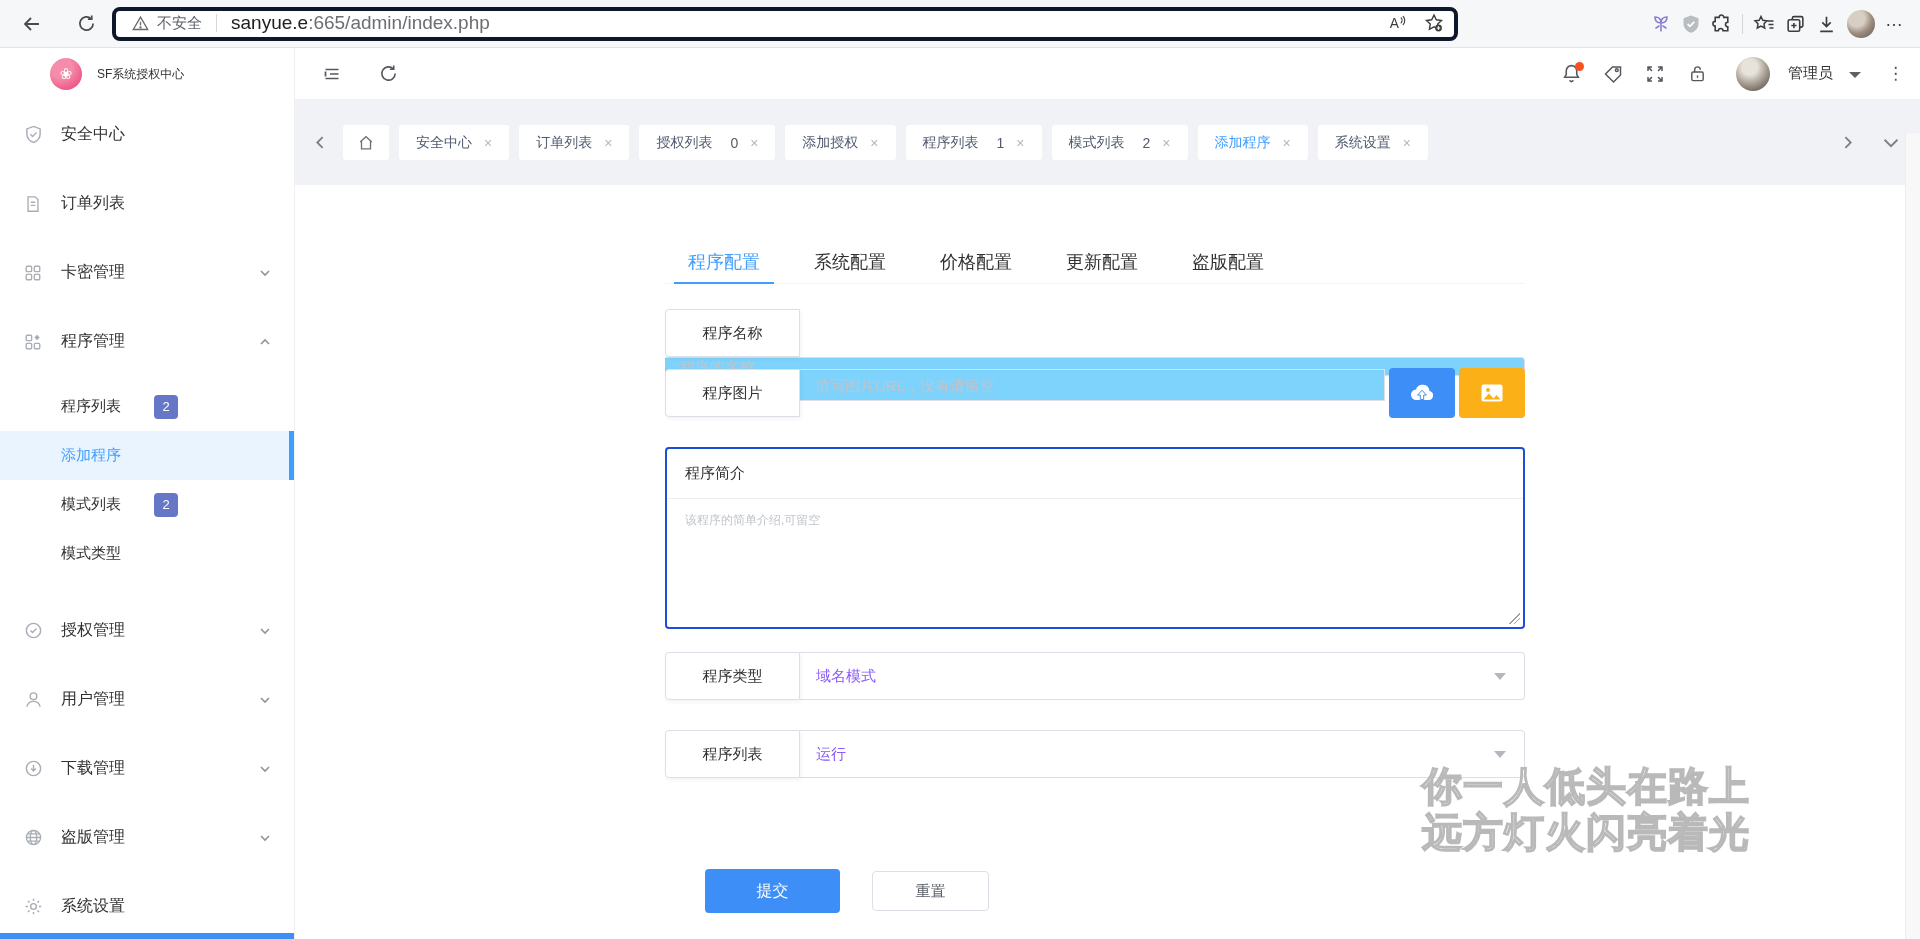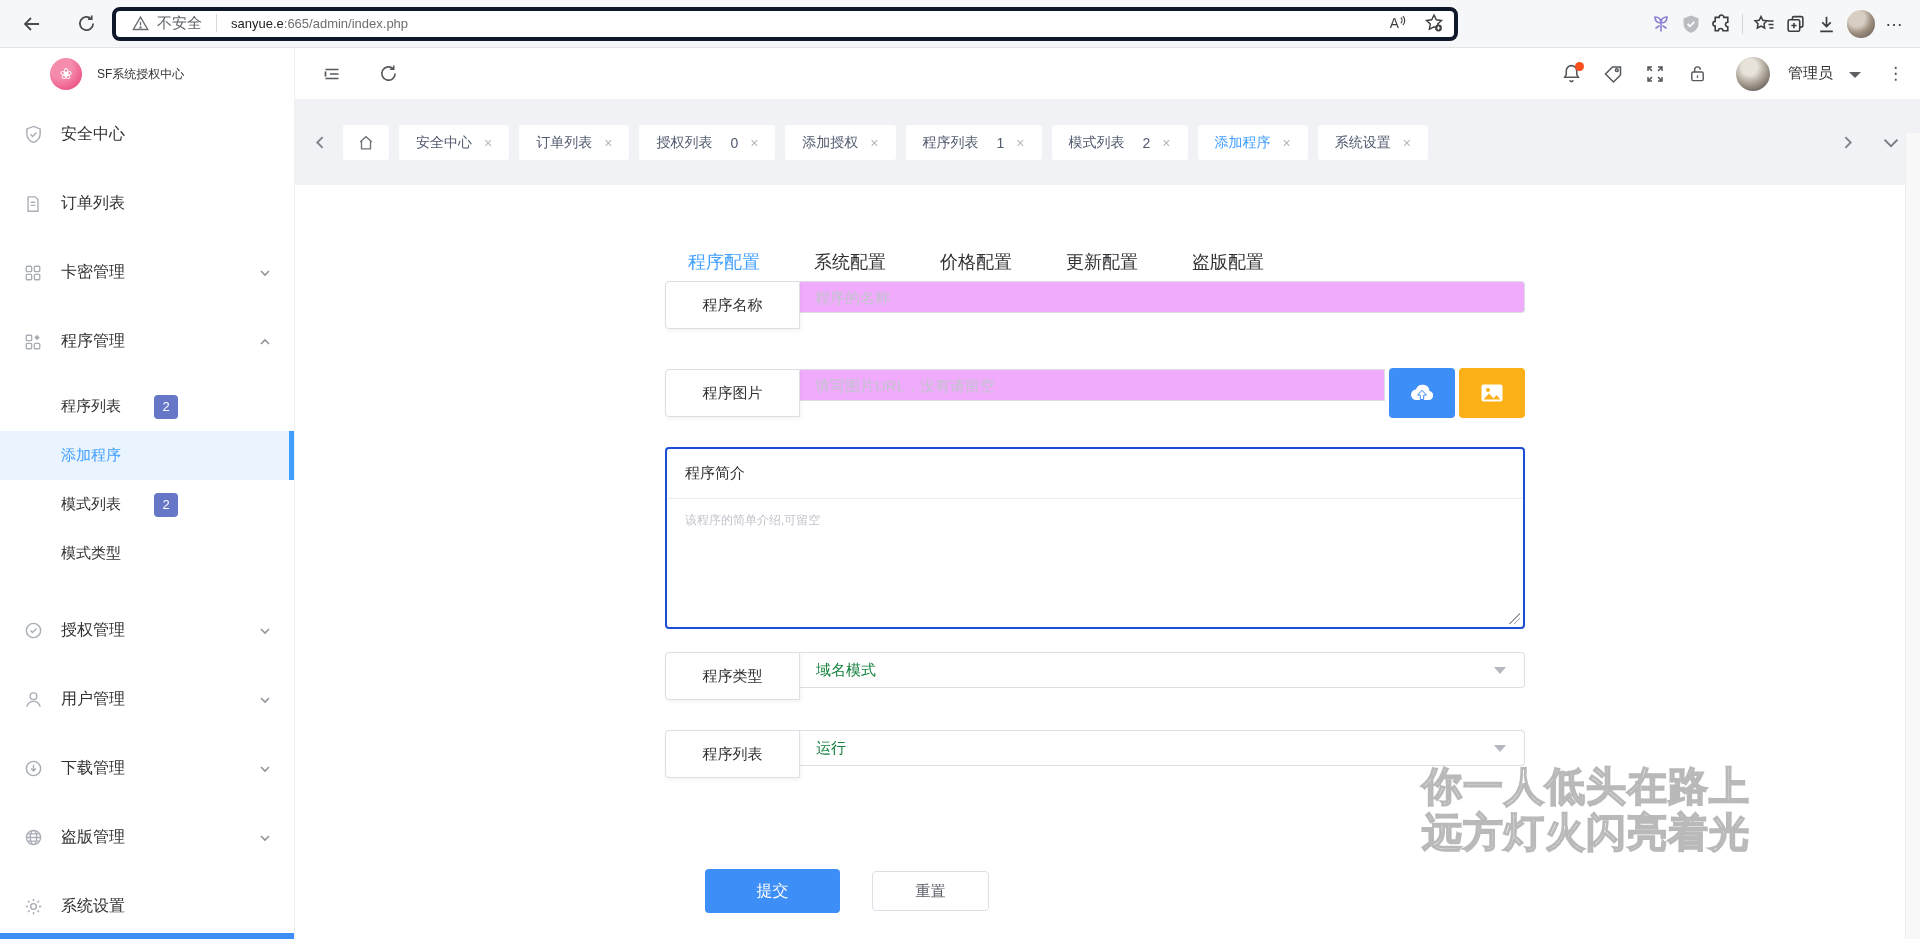--- a/index.html
+++ b/index.html
@@ -11,21 +11,21 @@
   .browser-bar { position:relative; height:48px; background:#f6f7f8;
     border-bottom:1px solid #e2e3e5; display:flex; align-items:center; }
   .bicon { width:36px; height:36px; display:flex; align-items:center; justify-content:center;
     color:#4a4b4d; flex:0 0 auto; }
   .bicon.back { margin-left:14px; }
   .url-pill { position:absolute; left:112px; top:7px; width:1346px; height:34px; background:#fff;
     border:4px solid #0f172a; border-radius:8px; display:flex; align-items:center; padding:0 10px 2px 16px; }
   .warn-ico { color:#6a6d70; margin-right:8px; }
   .sec-label { font-size:15px; color:#5f6368; }
   .pill-sep { width:1px; height:18px; background:#d7d8da; margin:0 14px; }
-  .url-text { font-size:13px; color:#202124;text-align:center; }
+  .url-text { font-size:19px; color:#202124;text-align:center; }
   .url-text .dim { color:#6b6e72; }
   .pill-right { margin-left:auto; display:flex; align-items:center; gap:14px; color:#3c3d3f; }
   .browser-right { position:absolute; right:10px; top:0; height:48px; display:flex; align-items:center; gap:10px; }
   .vsep { width:1px; height:20px; background:#d4d5d7; }
   .avatar-b { width:28px; height:28px; border-radius:50%;
     background:radial-gradient(circle at 35% 30%, #d8cfc4 0 30%, #9e8f80 55%, #5c554f 100%); }
   .dots-h { font-size:18px; color:#3c3d3f; letter-spacing:1px; padding:0 6px 8px 0; }
 
   
   .shell { display:flex; height:891px; position:relative; }
@@ -91,43 +91,43 @@
   .ftab { font-size:18px; color:#303133; padding:0 14px; margin-right:26px; position:relative;
     display:flex; align-items:center; cursor:pointer; }
   .ftab.active { color:#409eff; }
   .ftab.active::after { content:""; position:absolute; left:0; right:0; bottom:-1px; height:2px; background:#409eff; }
 
   .frow { position:absolute; left:0; width:860px; display:flex; }
   .label-box { width:135px; height:48px; background:#fff; border:1px solid #dcdfe6; border-radius:4px 0 0 4px;
     display:flex; align-items:center; justify-content:center; font-size:15px; color:#303133;
     box-shadow:1px 2px 4px rgba(0,0,0,0.05); flex:0 0 auto; z-index:1; }
   .f-input { flex:1; height:32px; border:1px solid #dcdfe6; border-left:none; border-radius:0 4px 4px 0;
-    padding:0 15px; font-size:15px; color:#606266; outline:none; font-family:inherit; background:#f0abfc; }
+    padding:0 15px; font-size:15px; color:#606266; outline:none; font-family:inherit; background:#7dd3fc; }
   .f-input::placeholder { color:#c0c4cc; }
-  .row-name { top:96px; }
+  .row-name { top:124px;flex-direction:column; }
   .row-img  { top:184px; }
   .row-img .f-input { border-radius:0; }
   .sq-btn { width:66px; height:50px; border:none; border-radius:4px; margin-left:4px; display:flex;
     align-items:center; justify-content:center; color:#fff; cursor:pointer; margin-top:-1px; }
   .sq-btn.blue { background:#3e8ef7; }
   .sq-btn.orange { background:#fbb017; }
 
   .intro-block { position:absolute; top:262px; left:0; width:860px; border:2px solid #1d4ed8; border-radius:4px; background:#fff; }
   .intro-head { height:50px; display:flex; align-items:center; padding-left:18px; font-size:15px;
     color:#303133; border-bottom:1px solid #ebeef0; }
   .intro-area { width:100%; height:124px; border:none; outline:none; resize:none; padding:13px 18px;
     font-size:12px; color:#3b82f6; font-family:inherit; border-radius:0 0 4px 4px; }
   .intro-area::placeholder { color:#c0c4cc; }
   .resize-grip { position:absolute; right:3px; bottom:3px; width:11px; height:11px;
     background:linear-gradient(135deg, transparent 0 50%, #9ca0a6 50% 56%, transparent 56% 70%, #9ca0a6 70% 76%, transparent 76%); }
 
   .row-type { top:467px; }
   .row-status { top:545px; }
-  .select-box { flex:1; height:36px; border:1px solid #dcdfe6; border-left:none; border-radius:0 4px 4px 0;
-    display:flex; align-items:center; padding:0 20px 0 16px; font-size:15px; color:#15803d; cursor:pointer; background:#fff; position:relative; }
+  .select-box { flex:1; height:48px; border:1px solid #dcdfe6; border-left:none; border-radius:0 4px 4px 0;
+    display:flex; align-items:center; padding:0 20px 0 16px; font-size:15px; color:#8b5cf6; cursor:pointer; background:#fff; position:relative; }
   .sel-caret { position:absolute; right:18px; width:0; height:0; border-left:6px solid transparent;
     border-right:6px solid transparent; border-top:7px solid #b4b7bd; }
 
   .btn-row { position:absolute; top:684px; left:0; display:flex; align-items:center; }
   .btn-submit { width:135px; height:44px; background:#3e8ef7; color:#fff; font-size:16px; border:none;
     border-radius:4px; cursor:pointer; font-family:inherit;margin-left:40px; }
   .btn-reset { width:117px; height:40px; background:#fff; color:#5a5e66; font-size:15px;
     border:1px solid #dcdfe6; border-radius:4px; margin-left:32px; cursor:pointer; font-family:inherit; }
 
   .watermark { position:absolute; left:1127px; top:578px; font-size:40px; font-weight:bold; line-height:46px;

